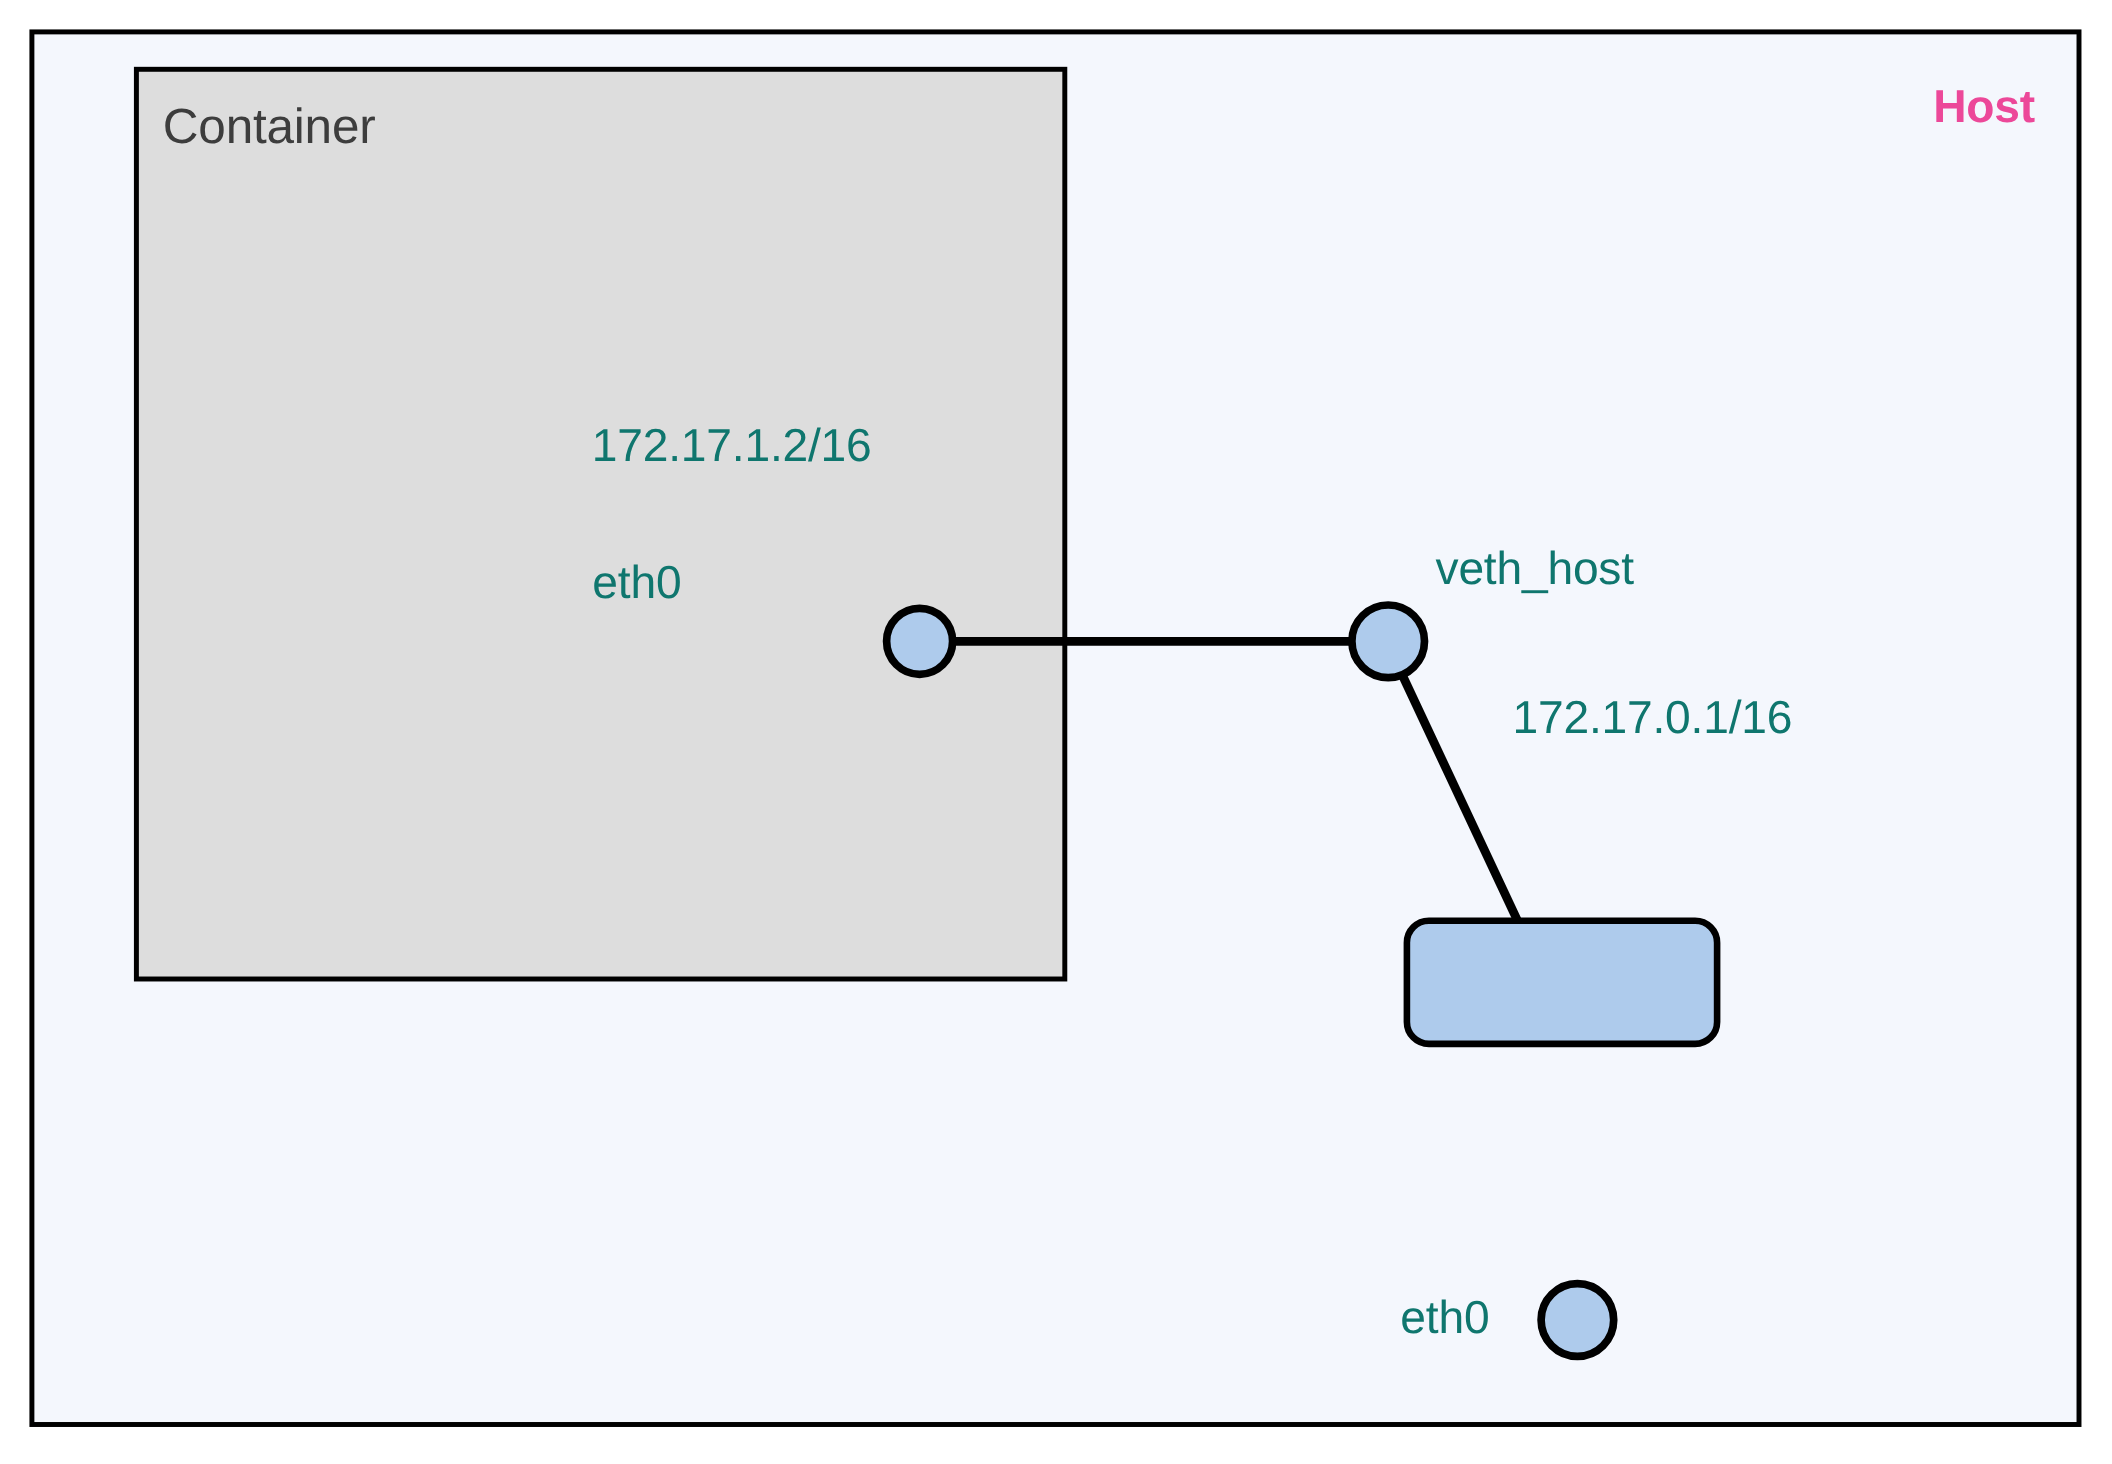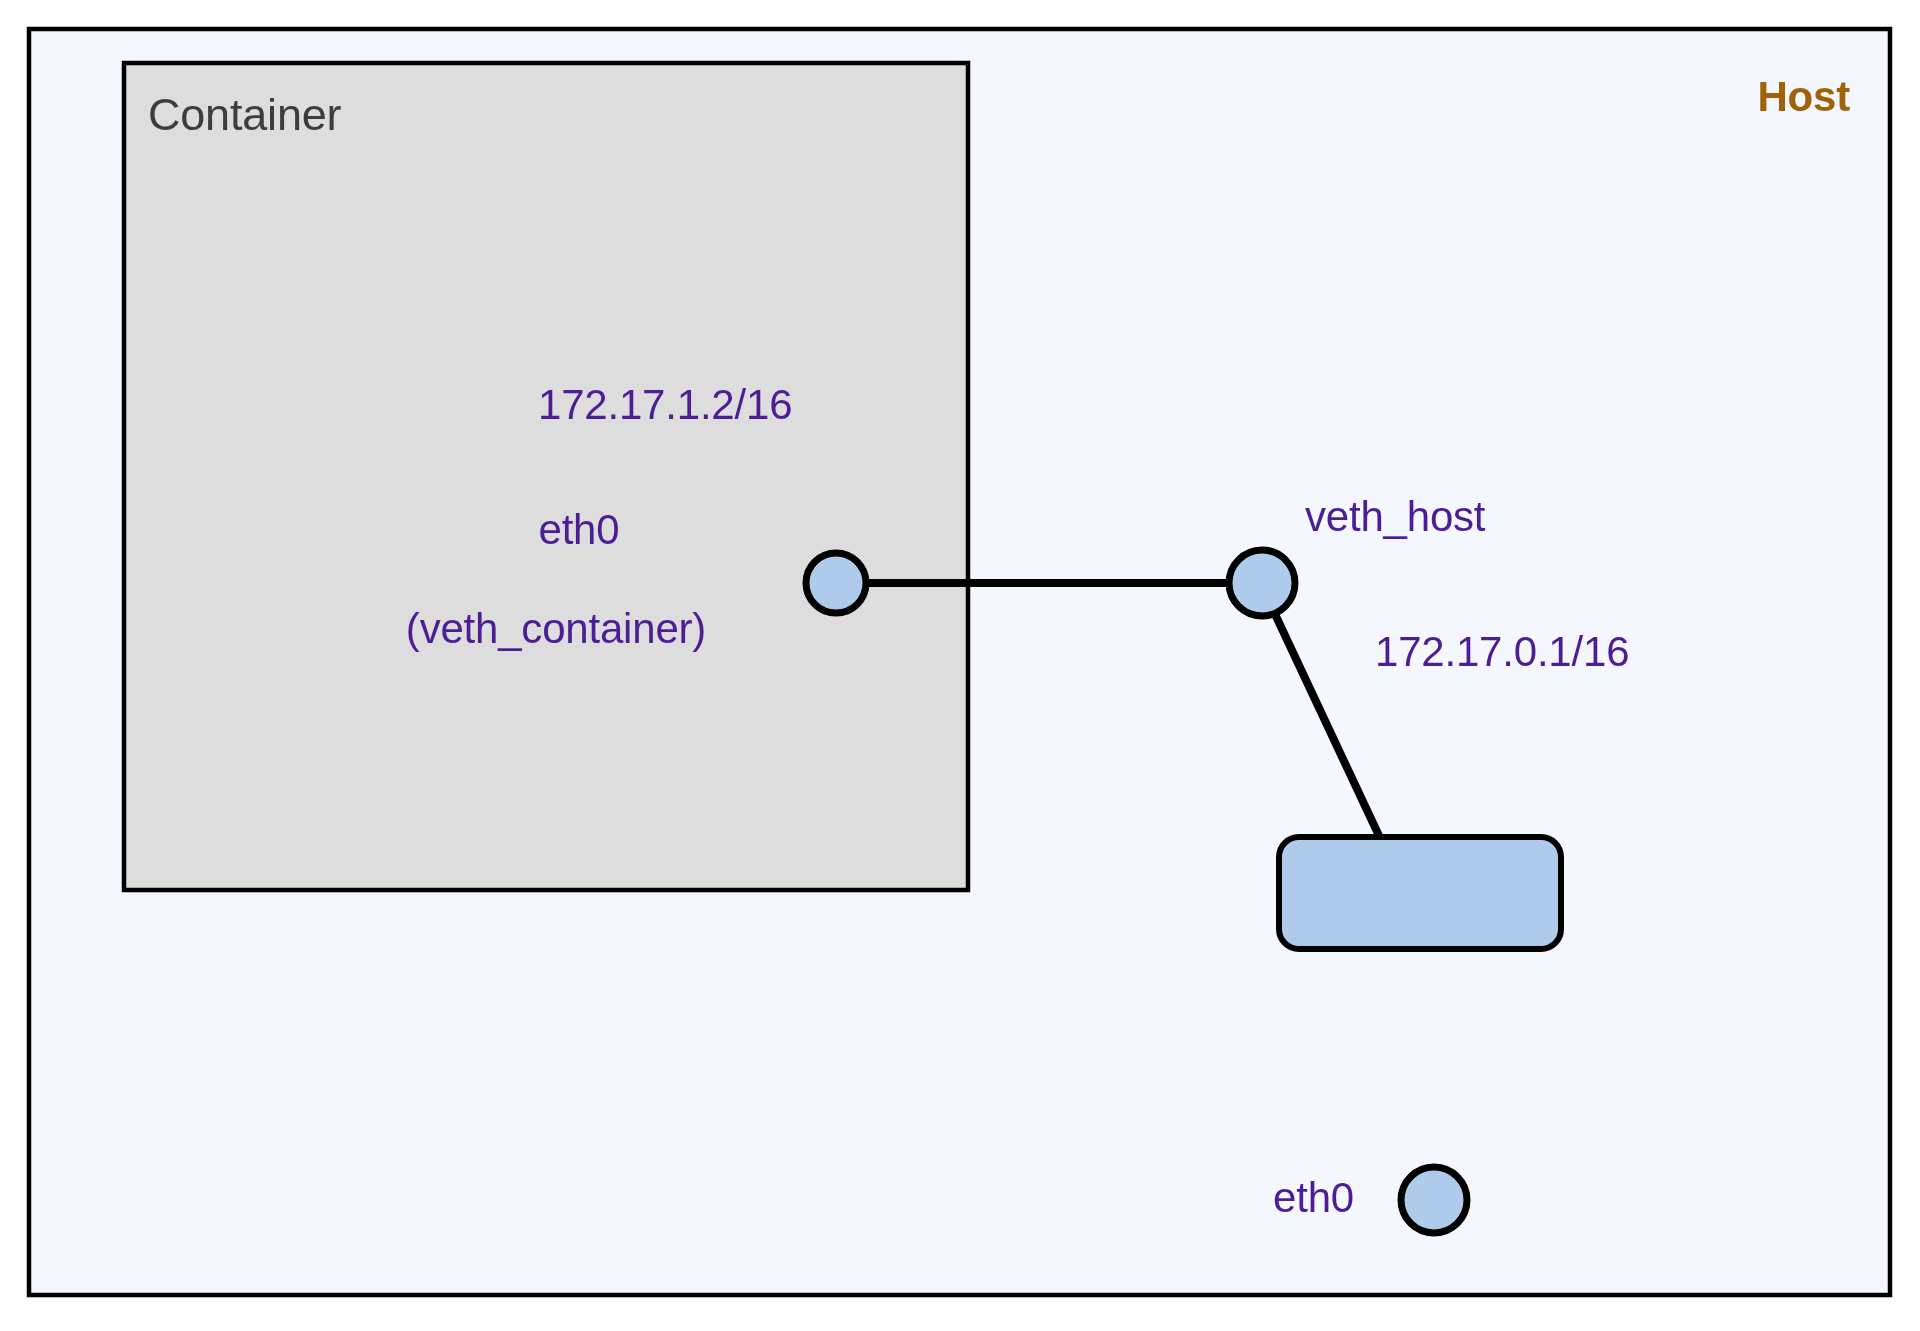--- a/index.html
+++ b/index.html
@@ -21,38 +21,38 @@
   #diagram-svg {
     position: absolute;
     left: 0;
     top: 0;
     width: 1920px;
     height: 1331px;
     display: block;
   }
   .lbl {
     position: absolute;
-    color: #4c1d95;
+    color: #0f766e;
     font-family: "Liberation Sans", sans-serif;
     white-space: pre;
     line-height: 1.18;
     letter-spacing: -0.2px;
   }
   .lbl-container-title {
     left: 148px;
     top: 88px;
     font-size: 45px;
     color: #3d3d3d;
   }
   .lbl-host-title {
     right: 70px;
     top: 72px;
     font-size: 42px;
     font-weight: bold;
-    color: #a16207;
+    color: #ec4899;
     text-align: right;
   }
   .lbl-container-ip {
     left: 538px;
     top: 380px;
     width: 248px;
     text-align: center;
     font-size: 42px;
   }
   .lbl-eth0-container {
@@ -118,21 +118,20 @@
   </svg>
 
   <div class="lbl lbl-container-title">Container</div>
 
   <div class="lbl lbl-host-title">Host</div>
 
   <div class="lbl lbl-container-ip">172.17.1.2/16</div>
 
   <div class="lbl lbl-eth0-container">
     <span>eth0</span>
-    <span class="line2">(veth_container)</span>
   </div>
 
   <div class="lbl lbl-veth-host">veth_host</div>
 
   <div class="lbl lbl-docker-ip">172.17.0.1/16</div>
 
 
   <div class="lbl lbl-eth0-host">eth0</div>
 
 </div>

